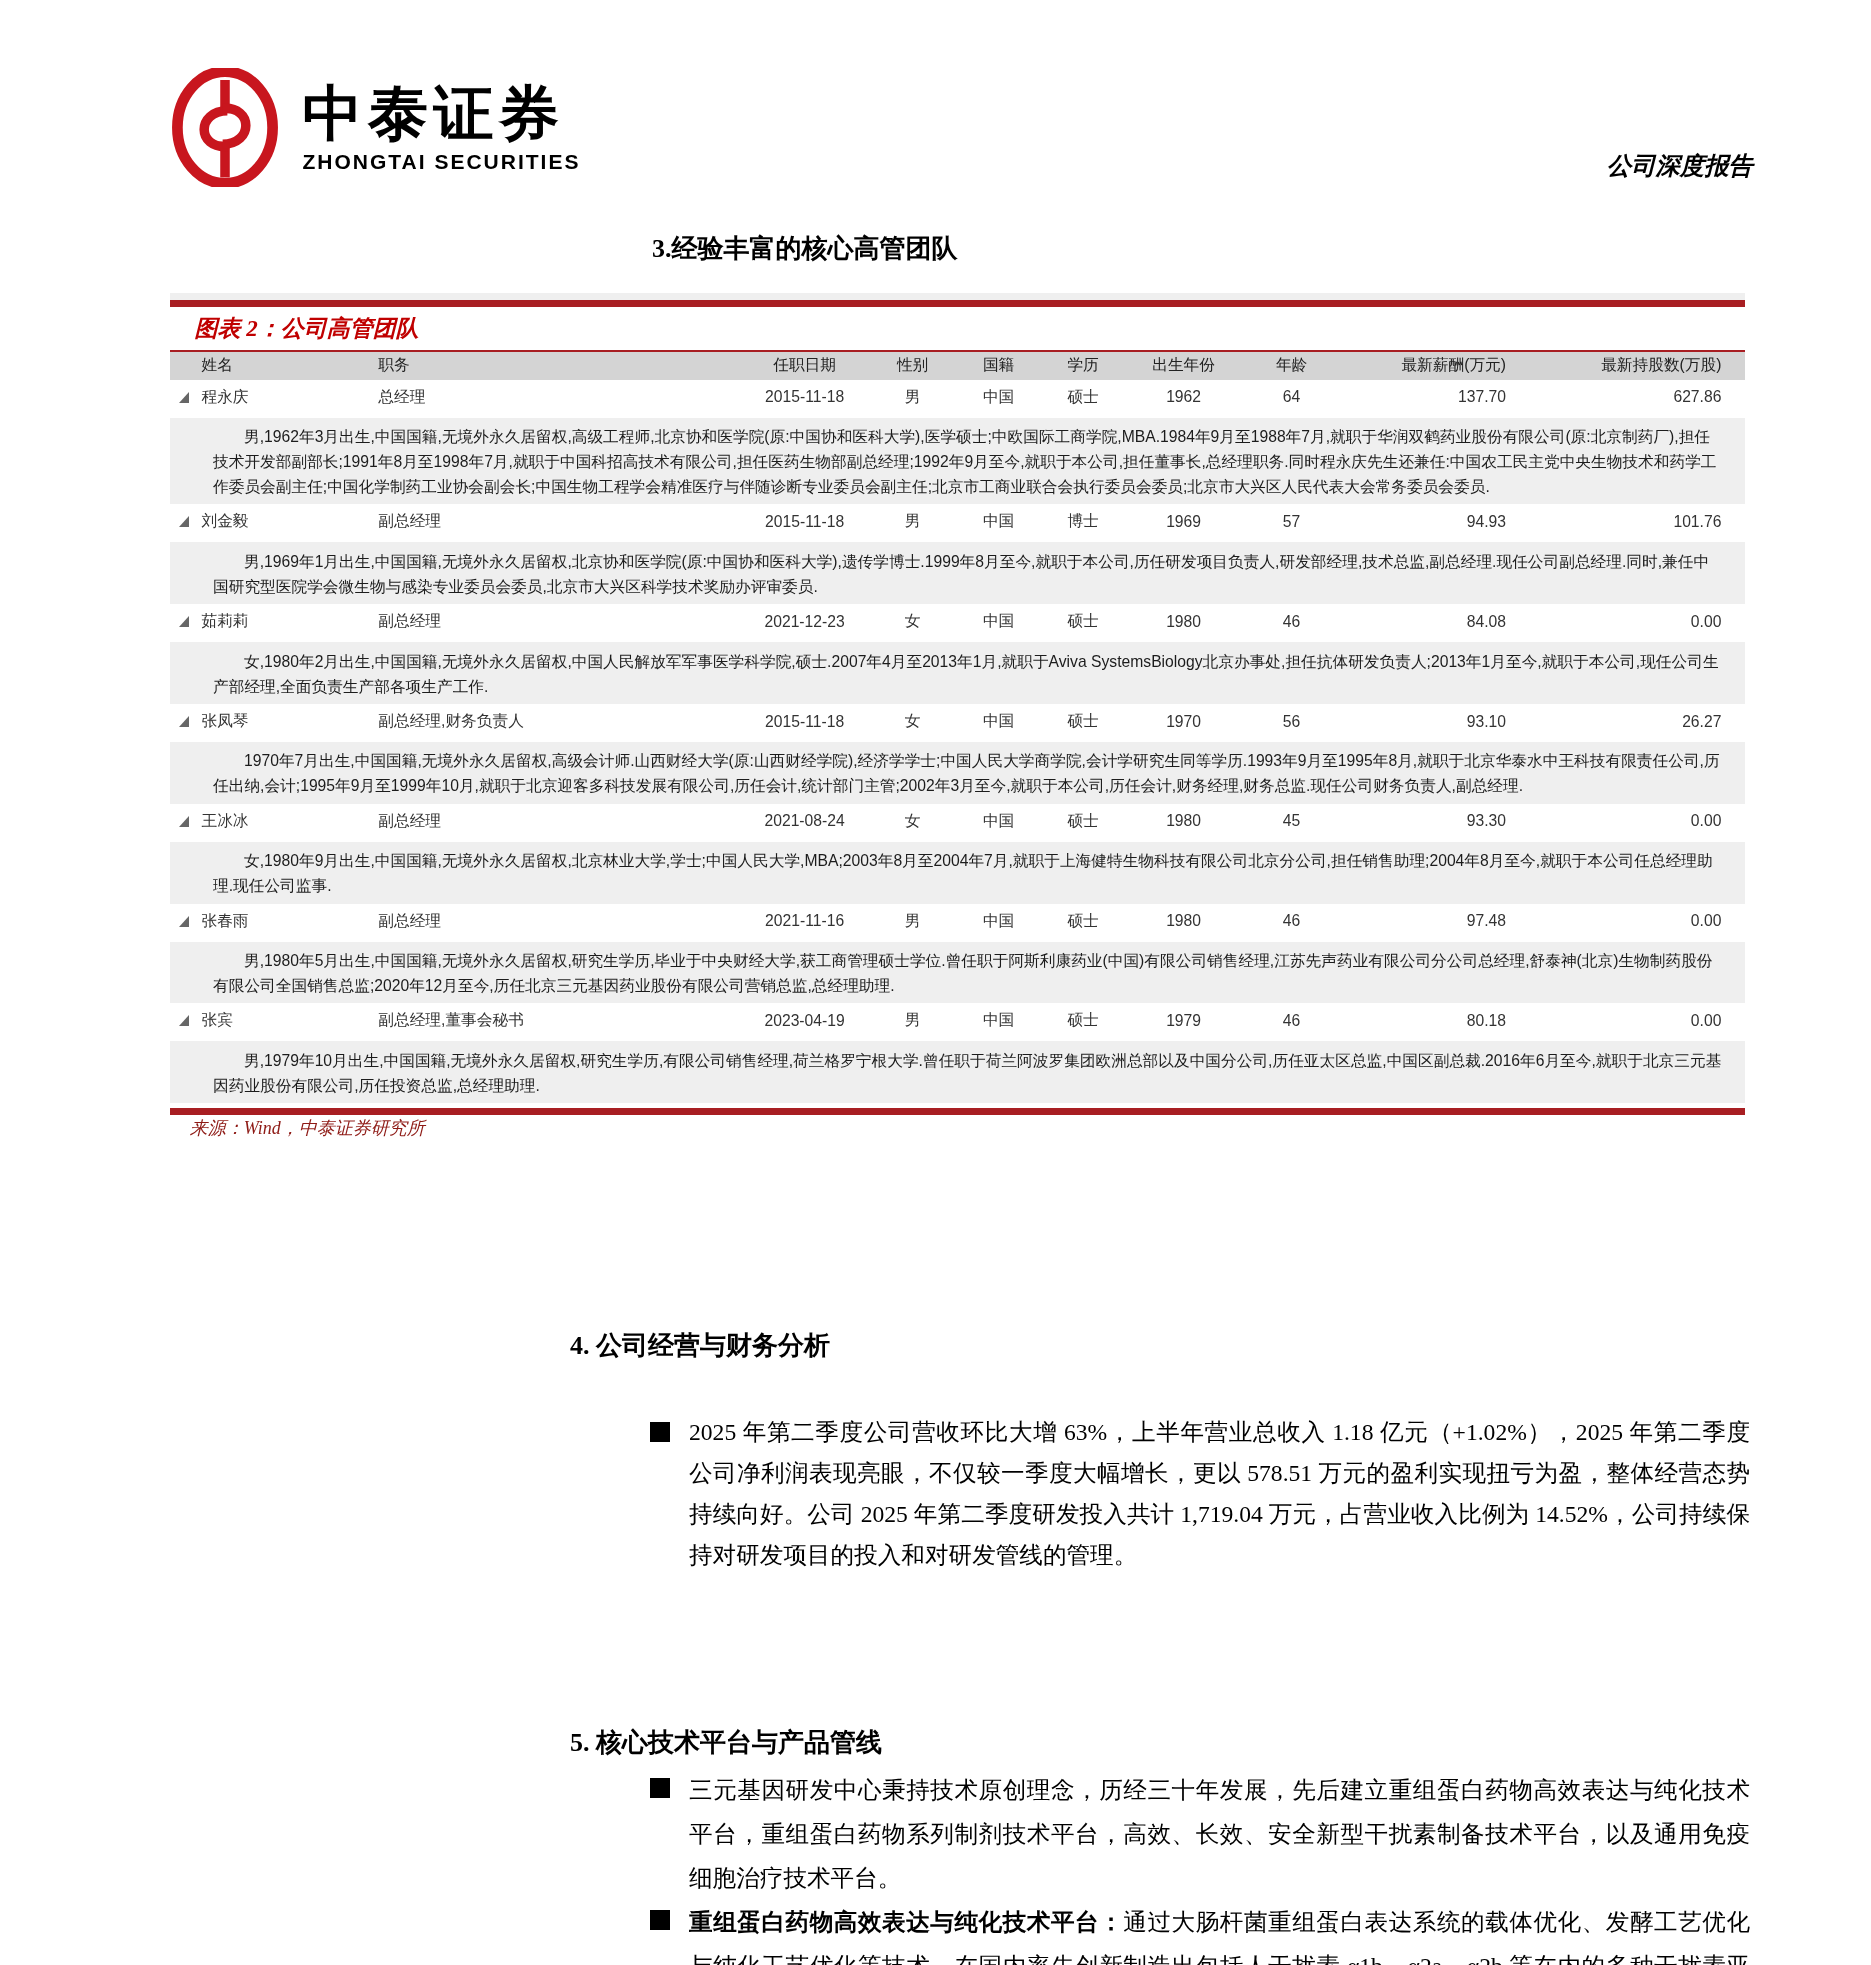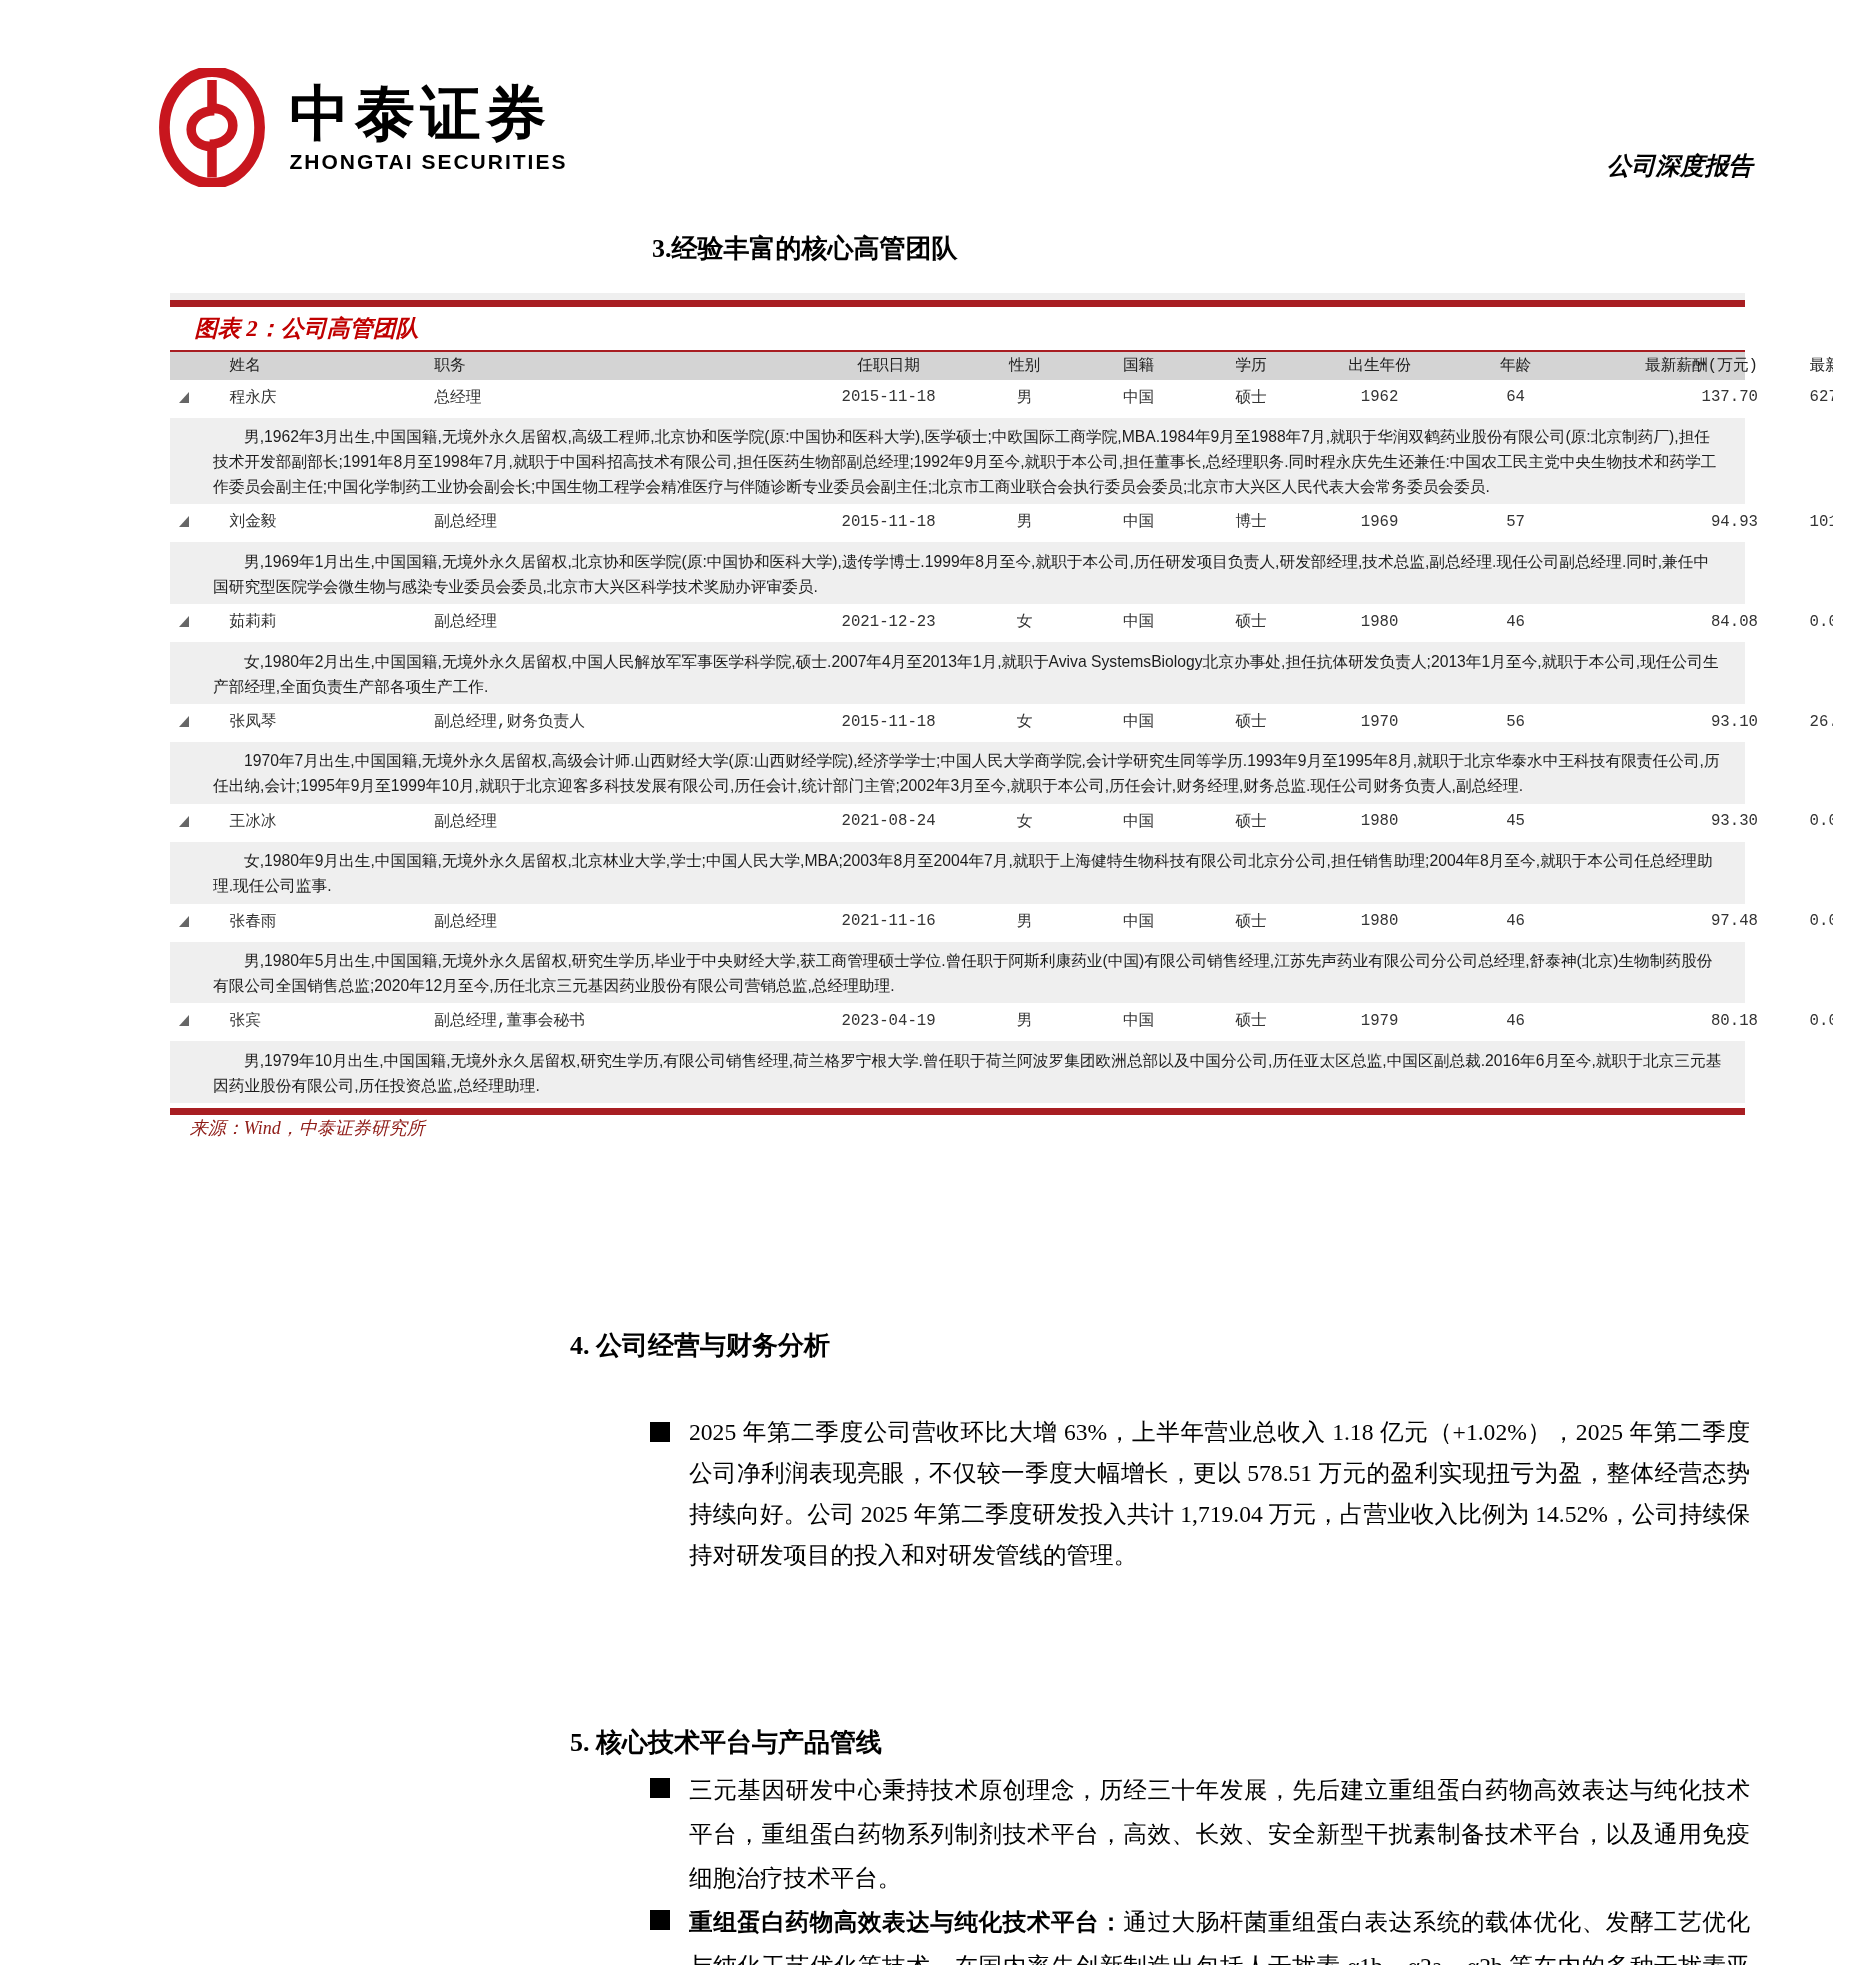--- a/index.html
+++ b/index.html
@@ -6,21 +6,21 @@
   html,body { background:#ffffff; }
   body {
     position:relative;
     width:1872px; height:2647px;
     font-family:"Liberation Serif", serif;
     color:#000;
     overflow:hidden;
   }
 
   
-  .logo-wrap { position:absolute; left:151px; top:68px; display:flex; align-items:center; }
+  .logo-wrap { position:absolute; left:164px; top:68px; display:flex; align-items:center; }
   .logo-emblem { width:122px; height:119px; }
   .logo-text { margin-left:16.5px; }
   .logo-cn { font-size:60px; font-weight:bold; letter-spacing:5.5px; line-height:1.1; font-family:"Liberation Serif", serif; }
   .logo-en { font-size:21px; font-weight:bold; letter-spacing:2px; margin-top:2.4px; font-family:"Liberation Sans", sans-serif; }
   .report-type { position:absolute; right:119px; top:150px; font-size:24.4px; font-weight:bold; font-style:italic; }
 
   
   .sec3-title { position:absolute; left:652px; top:231px; font-size:26px; font-weight:bold; }
   .sec4-title { position:absolute; left:570px; top:1328px; font-size:26px; font-weight:bold; }
   .sec5-title { position:absolute; left:570px; top:1725px; font-size:26px; font-weight:bold; }
@@ -32,22 +32,21 @@
   .fig-title { padding:6.3px 0 5.5px 24.4px; font-size:23px; font-weight:bold; font-style:italic; color:#c00000; }
   .fig-thinline { height:2.4px; background:#a81e22; }
   .fig-bottombar { height:7px; background:#a81e22; margin-top:4.7px; }
   .fig-source { margin-top:1px; padding-left:19.7px; font-size:18px; font-style:italic; color:#8e1a15; }
 
   
   .t-row {
     display:grid;
     grid-template-columns:23.6px 169px 377px 130px 86px 86px 83px 118px 98px 189px 1fr;
     align-items:center;
-    font-family:Liberation Mono, monospace;
-    gap:28px;
+    font-family:Liberation Sans, sans-serif;
   }
   .t-head { background:#d4d4d4; height:27.5px; font-size:15.7px; color:#222; }
   .t-sum  { background:#ffffff; height:35px; font-size:15.7px; color:#333; }
   .cell { overflow:hidden; white-space:nowrap; }
   .c-name { padding-left:7.9px; }
   .c-name .nm { border-bottom:1.2px solid #9a9a9a; padding-bottom:17px; }
   .c-title { padding-left:15.7px; }
   .c-center { text-align:center; }
   .c-right { text-align:right; padding-right:23.6px; }
   .tri {

